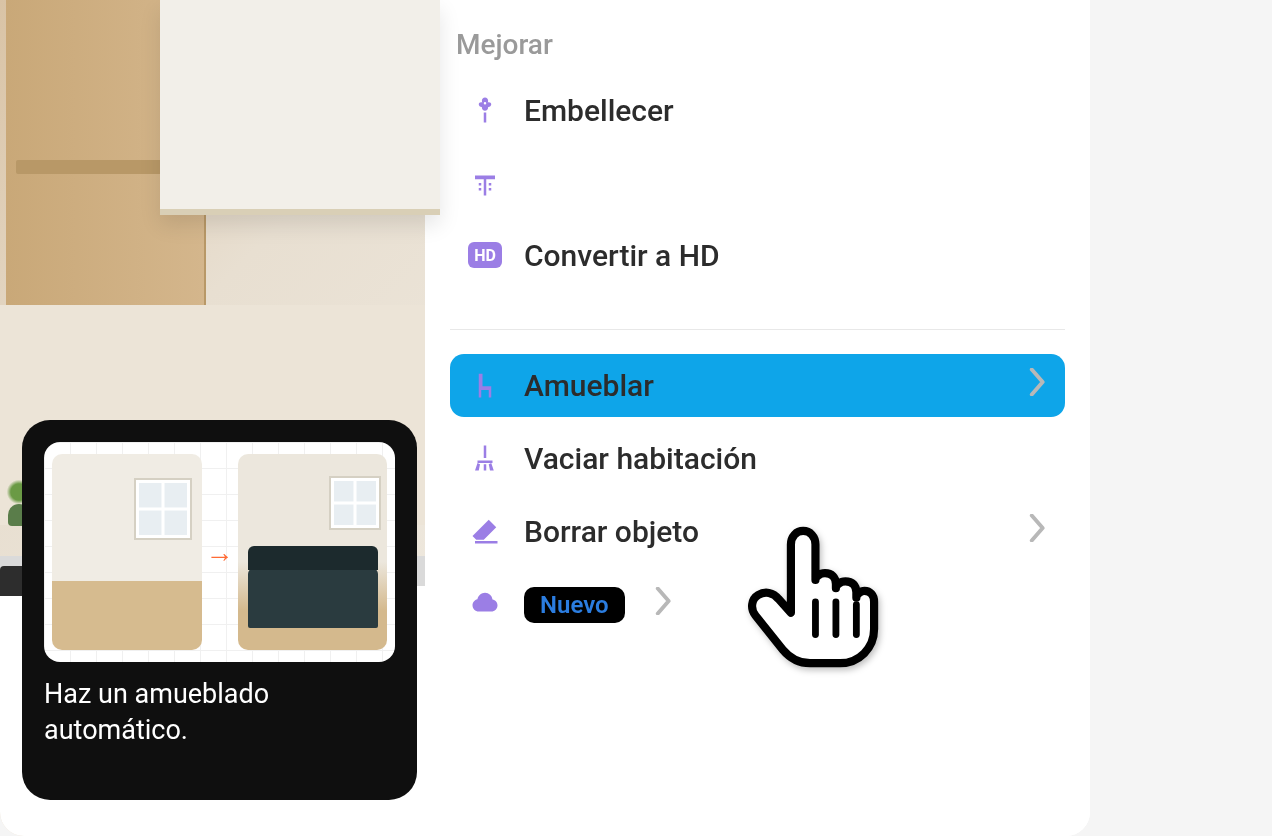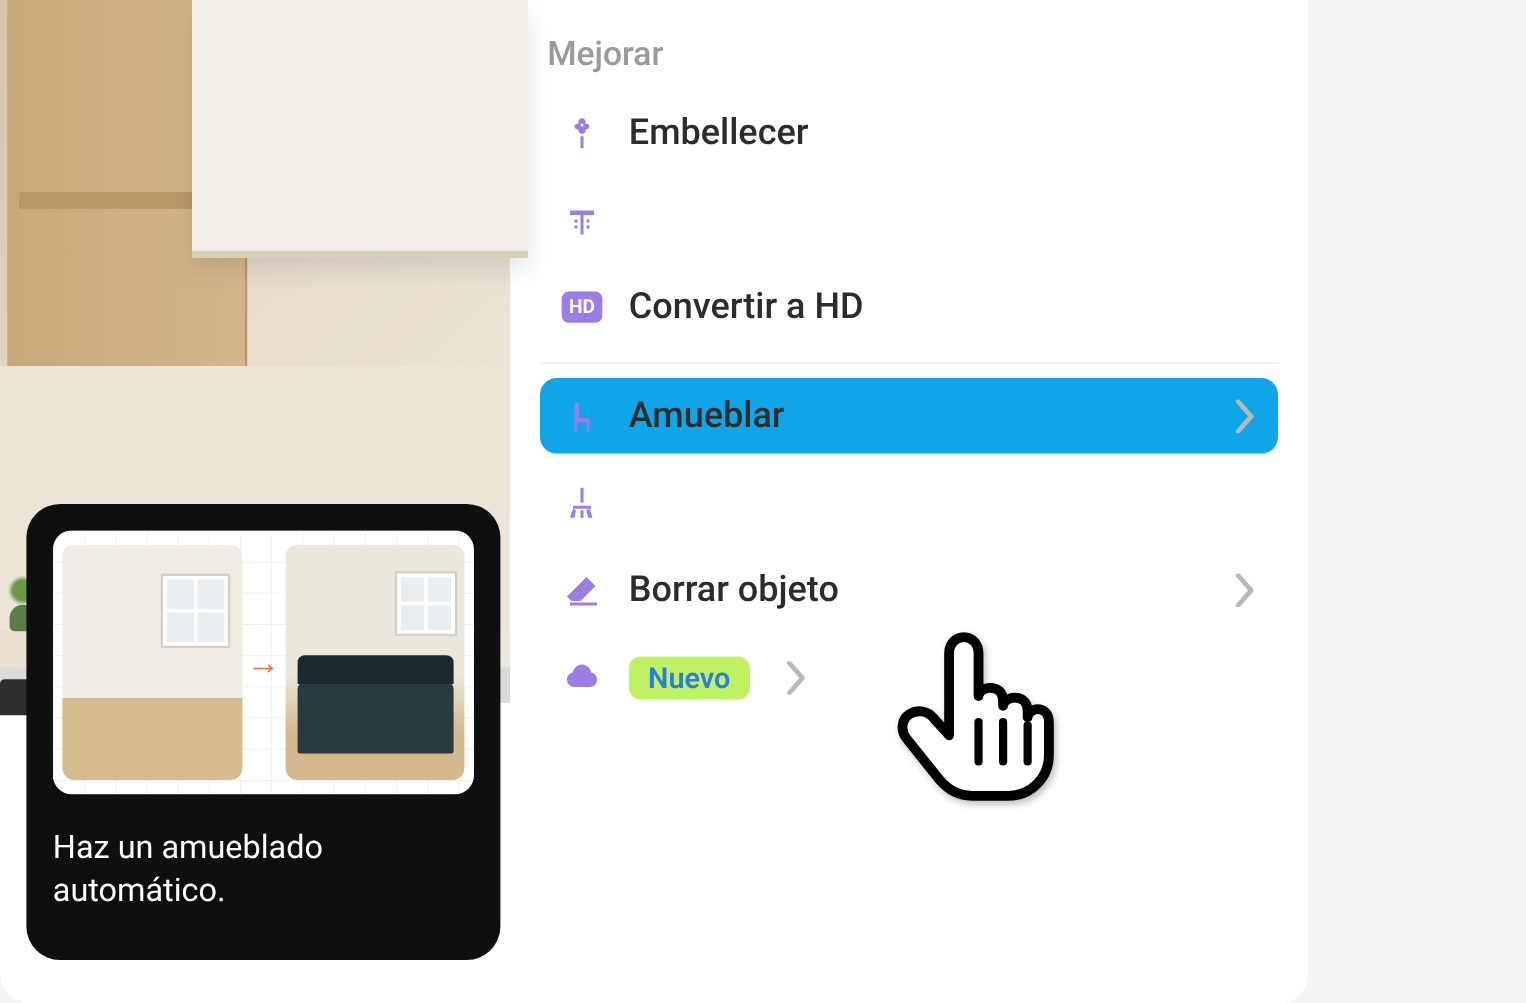--- a/index.html
+++ b/index.html
@@ -184,46 +184,45 @@
     }
     .arrow {
       color: #ff6b35;
       font-size: 28px;
       font-weight: bold;
     }
     .tooltip-text {
       color: #fff;
       font-size: 27px;
       line-height: 1.35;
-      margin-top: 26px;
+      margin-top: 14px;
       font-weight: 400;
     }
 
     
     .right-panel {
       flex: 1;
       padding: 28px 25px 0 25px;
       background: #fff;
     }
     .menu-section {
       border-bottom: 1px solid #e8e8e8;
-      padding-bottom: 5px;
-      margin-bottom: 12px;
+      padding-bottom: 32px;
+      margin-bottom: 24px;
     }
     .menu-section:last-child{border:none;}
     .section-header {
       font-size: 28px;
       color: #9a9a9a;
       font-weight: 500;
       margin-bottom: 18px;
       padding-left: 6px;
     }
     .menu-item {
       display: flex;
-      align-items: center;
       padding: 14px 18px;
       border-radius: 14px;
       cursor: pointer;
       gap: 22px;
       position: relative;
       margin-bottom: 10px;
     }
     .menu-item.hover {
       background: #0ea5e9;
     }
@@ -252,21 +251,21 @@
       font-weight: 500;
       flex: 1;
     }
     .chevron {
       color: #b8b8b8;
       width: 18px;
       height: 28px;
       flex-shrink: 0;
     }
     .badge {
-      background: #bef264;
+      background: #000000;
       color: #2b7de0;
       font-size: 24px;
       font-weight: 600;
       padding: 4px 16px;
       border-radius: 10px;
       margin-right: 8px;
     }
 
     
     .cursor-hand {
@@ -354,20 +353,21 @@
             <path d="M1 1l7 8-7 8" stroke="currentColor" stroke-width="2.5" stroke-linecap="round" stroke-linejoin="round"></path>
           </svg>
       </div>
 
       <div class="menu-item">
         <span class="menu-icon">
           <svg viewBox="0 0 24 24" fill="currentColor">
               <path d="M11 2h2v10h-2zM6 14h12v2H6zM6 16l-2 6h3l1-5zM11 17v5h2v-5zM15 17l1 5h3l-2-6z"></path>
             </svg>
         </span>
+        <span class="menu-label">Vaciar habitación</span>
       </div>
 
       <div class="menu-item">
         <span class="menu-icon">
           <svg viewBox="0 0 24 24" fill="currentColor">
               <path d="M15 3l6 6-10 10H5l-3-3L15 3zM4 20h18v2H4z"></path>
             </svg>
         </span>
         <span class="menu-label">Borrar objeto</span>
         <svg class="chevron" viewBox="0 0 10 18" fill="none">

